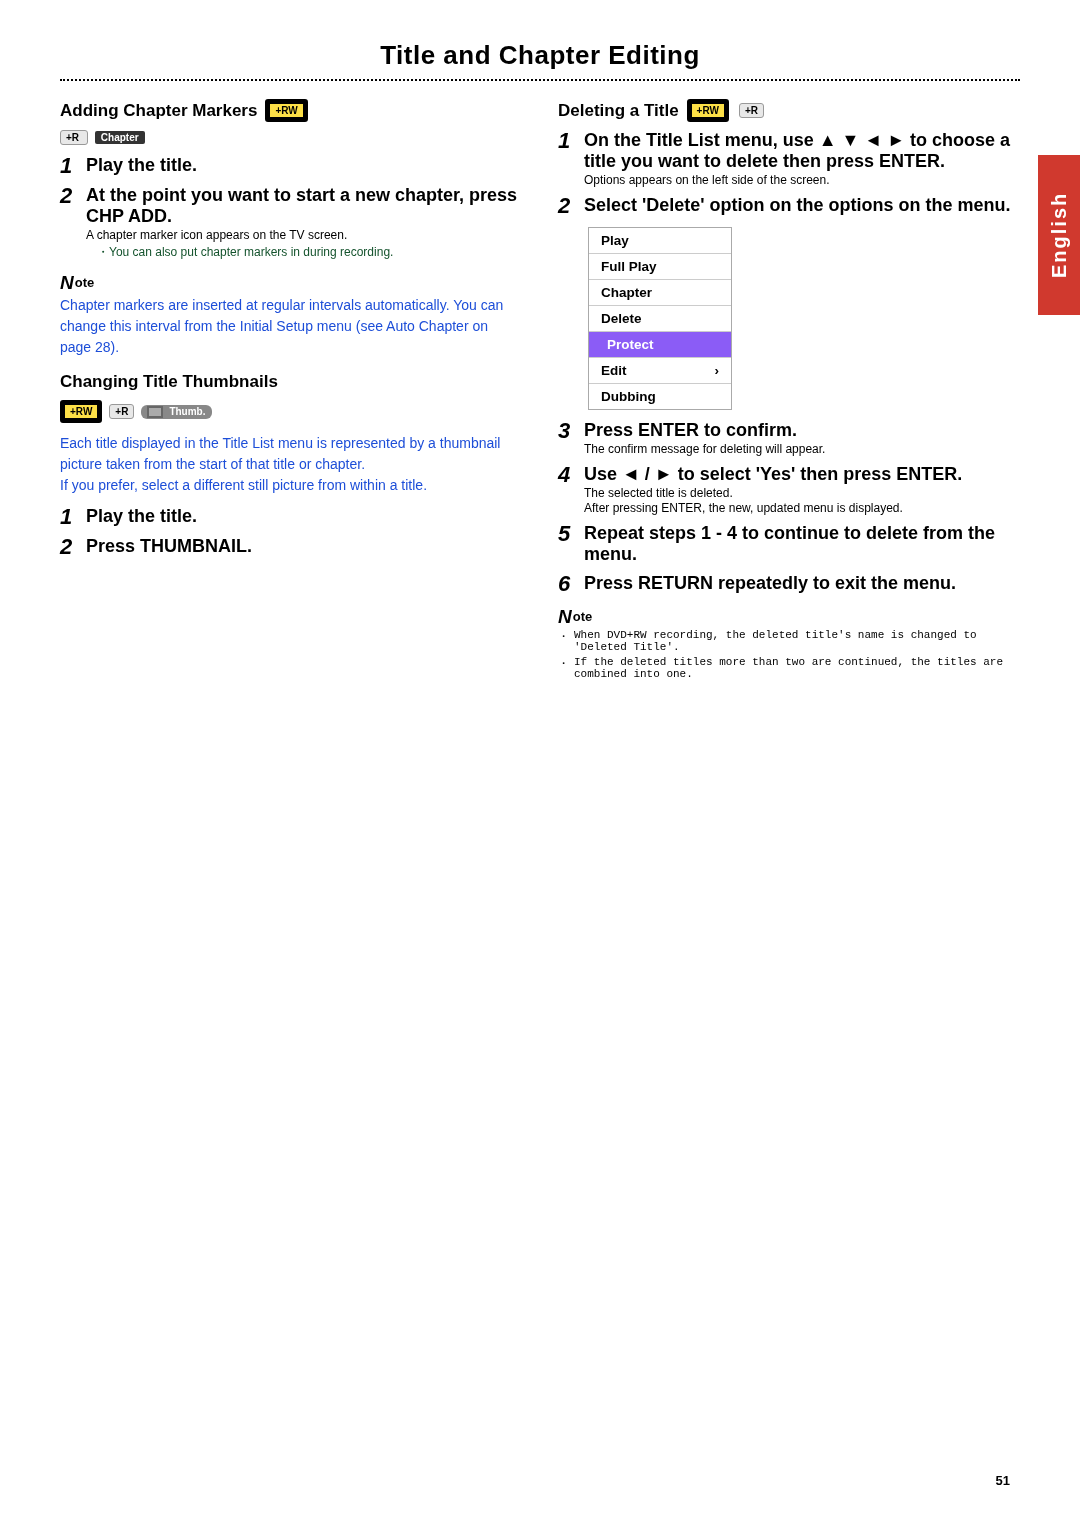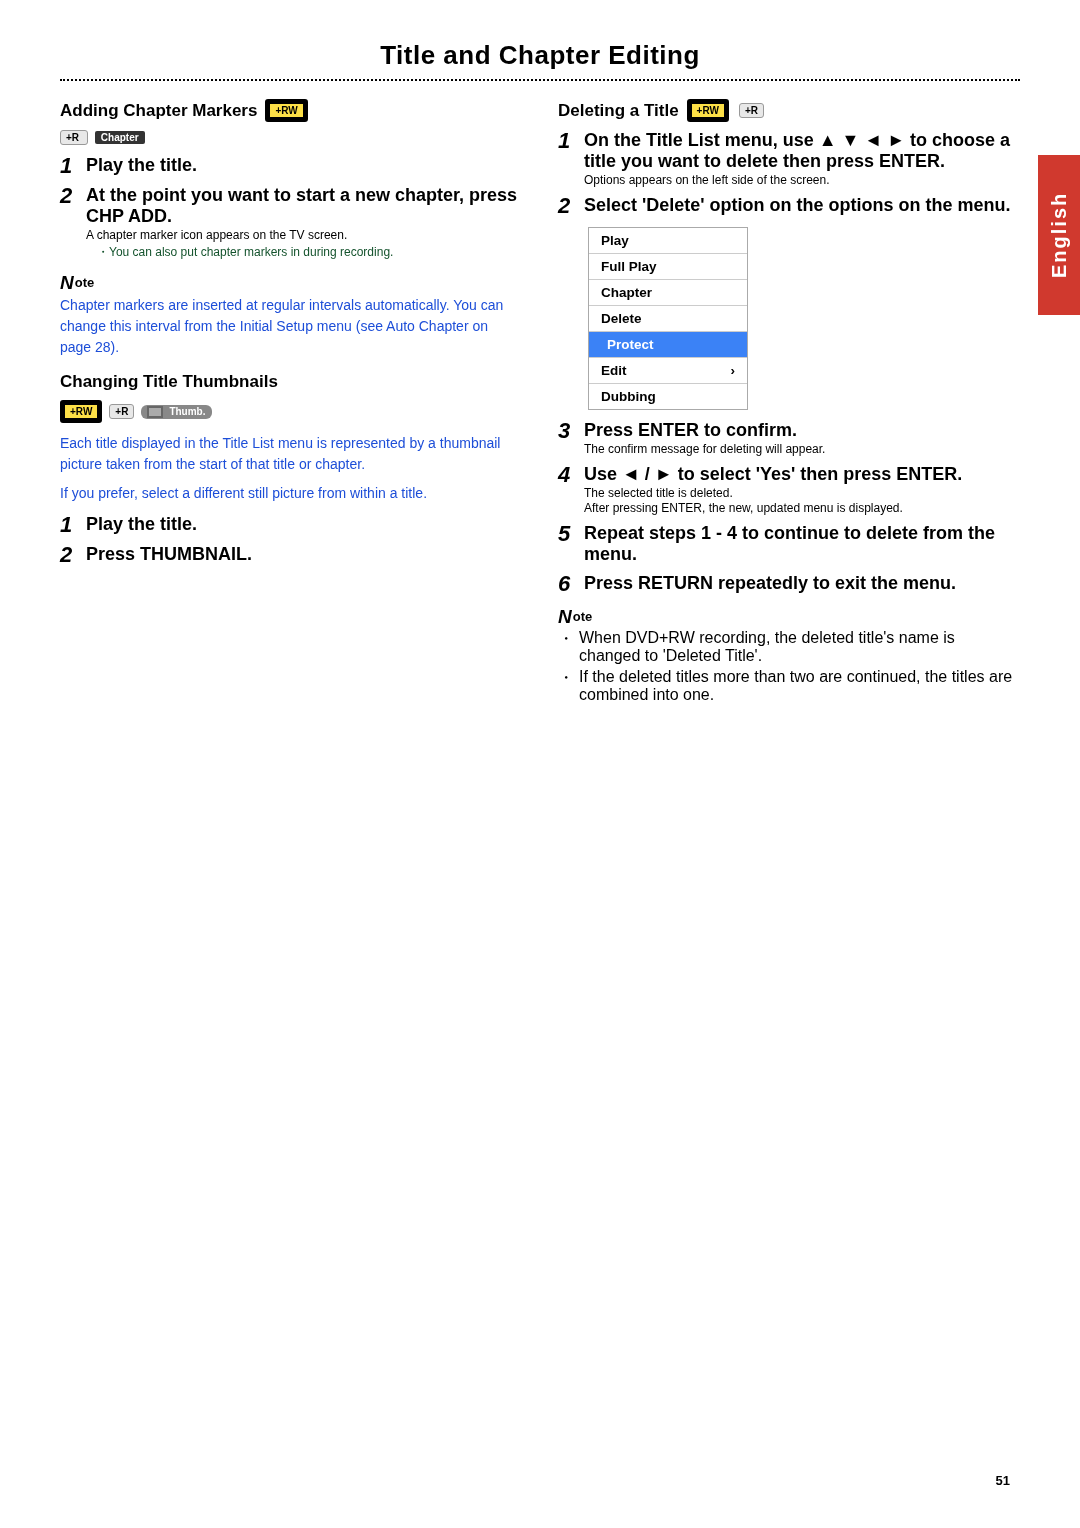--- a/index.html
+++ b/index.html
@@ -150,38 +150,38 @@
       line-height: 1;
     }
     .note-text {
       font-size: 14px;
       line-height: 1.5;
       color: #1d4ed8;
     }
     
     .menu-box {
       border: 1px solid #aaa;
-      width: 160px;
+      width: 144px;
       margin: 10px 0 10px 30px;
     }
     .menu-item {
       padding: 5px 12px;
       font-size: 13.5px;
       font-weight: bold;
       border-bottom: 1px solid #ccc;
       background: #fff;
       display: flex;
       align-items: center;
       justify-content: space-between;
     }
     .menu-item:last-child {
       border-bottom: none;
     }
     .menu-item.highlighted {
-      background: #3b82f6;
+      background: #8b5cf6;
       color: #fff;
       padding-left: 18px;
     }
     
     .side-tab {
       position: absolute;
       right: 0;
       top: 155px;
       width: 42px;
       background: #d0392e;
@@ -217,24 +217,25 @@
       position: relative;
     }
     .thumb-icon::after {
       content: '';
       position: absolute;
       left: 2px; top: 2px;
       width: 12px; height: 8px;
       background: #aaa;
     }
     .sub-note-bullet {
-      font-size: 16px;
+      font-size: 11px;
       margin-bottom: 3px;
       display: flex;
       gap: 5px;
+      font-family: Liberation Mono, monospace;
     }
     .sub-note-bullet::before {
       content: '・';
       flex-shrink: 0;
     }
   </style>
 </head>
 <body>
 
 <div class="page">
@@ -295,21 +296,21 @@
 
       <div class="badge-row">
         <span class="badge badge-rw">+RW</span>
         <span class="badge badge-r">+R</span>
         <span class="badge badge-thumb">
           <span class="thumb-icon"></span>
           <span>Thumb.</span>
         </span>
       </div>
 
-      <div class="note-text" style="margin-bottom:8px;">Each title displayed in the Title List menu is represented by a thumbnail picture taken from the start of that title or chapter.</div>
+      <div class="note-text" style="">Each title displayed in the Title List menu is represented by a thumbnail picture taken from the start of that title or chapter.</div>
       <div class="note-text" style="margin-bottom:10px;">If you prefer, select a different still picture from within a title.</div>
 
       <div class="step">
         <div class="step-num">1</div>
         <div class="step-content">
           <div class="step-bold">Play the title.</div>
         </div>
       </div>
 
       <div class="step">

